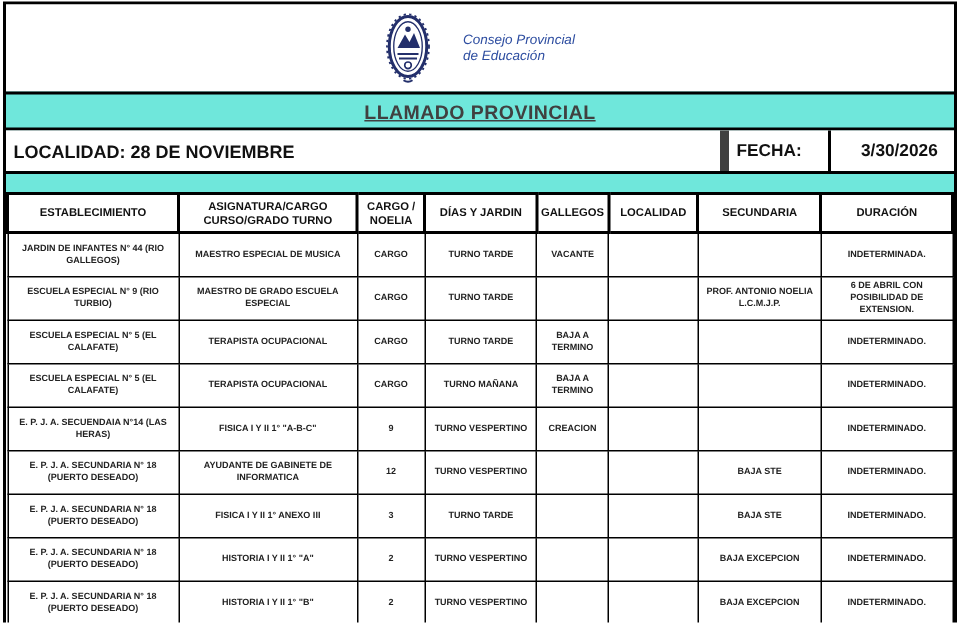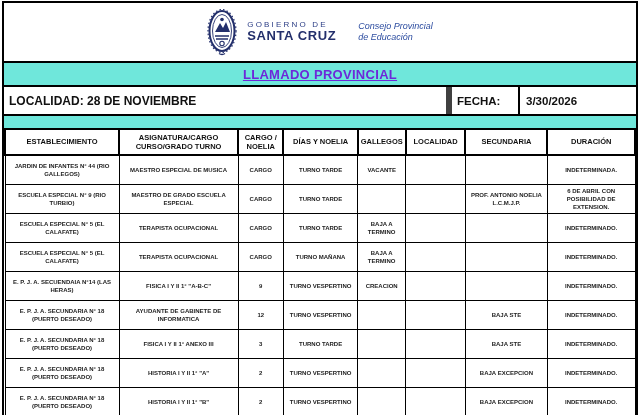--- a/index.html
+++ b/index.html
@@ -11,29 +11,29 @@
   .logo{display:flex;align-items:center;gap:10px;}
   .emblem{width:30px;height:48px;flex:0 0 auto;}
   .gov-text{line-height:1.05;}
   .gov-top{font-size:8px;letter-spacing:2.2px;color:#2b3d85;font-weight:500;}
   .gov-bottom{font-size:13px;font-weight:bold;letter-spacing:0.6px;color:#232f6b;}
   .consejo-text{margin-left:12px;font-size:9px;line-height:1.25;color:#2d4da0;font-weight:500;font-style:italic;}
 
   
   .banner{height:22px;background:#6fe7db;border-top:2px solid #000;border-bottom:2px solid #000;
           display:flex;align-items:center;justify-content:center;}
-  .banner-title{font-size:13px;font-weight:bold;text-decoration:underline;color:#6d28d9;letter-spacing:0.3px;}
+  .banner-title{font-size:13px;font-weight:bold;text-decoration:underline;color:#404040;letter-spacing:0.3px;}
 
   
   .info-row{height:27px;display:flex;background:#fff;border-bottom:2px solid #000;font-weight:bold;}
   .loc-cell{flex:1;display:flex;align-items:center;padding-left:5px;font-size:12px;}
   .fecha-label{width:72px;box-sizing:border-box;border-left:6px solid #404040;display:flex;align-items:center;
                padding-left:5px;font-size:11.5px;}
-  .fecha-value{width:118px;box-sizing:border-box;border-left:2px solid #000;display:flex;align-items:center;
-               padding-left:6px;font-size:11.5px;}
+  .fecha-value{width:84px;box-sizing:border-box;border-left:2px solid #000;display:flex;align-items:center;
+               padding-left:20px;font-size:11.5px;}
 
   .teal-strip{height:12px;background:#6fe7db;}
 
   
   table{width:100%;border-collapse:collapse;table-layout:fixed;}
   th{border:2px solid #000;background:#fff;font-size:7.5px;font-weight:bold;text-align:center;
      padding:2px 1px;white-space:pre-line;line-height:1.25;height:20px;}
   td{border:1px solid #000;font-size:6px;font-weight:bold;text-align:center;vertical-align:middle;
      padding:1px 2px;height:26px;line-height:1.35;color:#222;}
   tr:first-child td{border-top:2px solid #000;}
@@ -48,24 +48,20 @@
       <svg class="emblem" viewBox="0 0 30 48">
         <ellipse cx="15" cy="23" rx="12.5" ry="20" fill="none" stroke="#232f6b" stroke-width="2"></ellipse>
         <ellipse cx="15" cy="23" rx="14" ry="21.5" fill="none" stroke="#232f6b" stroke-width="1.2" stroke-dasharray="1.5 2.2"></ellipse>
         <ellipse cx="15" cy="23" rx="9.5" ry="16.5" fill="none" stroke="#232f6b" stroke-width="0.9"></ellipse>
         <path d="M8 24 L13 15 L16 20 L19 14 L23 24 Z" fill="#232f6b"></path>
         <circle cx="15" cy="11.5" r="1.8" fill="#232f6b"></circle>
         <path d="M8 28 h14 M9 31 h12" stroke="#232f6b" stroke-width="1.4"></path>
         <circle cx="15" cy="35.5" r="2.2" fill="none" stroke="#232f6b" stroke-width="1.1"></circle>
         <path d="M12 45.5 q3 2 6 0" stroke="#232f6b" stroke-width="1.3" fill="none"></path>
       </svg>
-      <div class="gov-text">
-        <div class="gov-top">GOBIERNO DE</div>
-        <div class="gov-bottom">SANTA CRUZ</div>
-      </div>
       <div class="consejo-text">
         <div>Consejo Provincial</div>
         <div>de Educación</div>
       </div>
     </div>
   </div>
 
   <div class="banner">
     <span class="banner-title">LLAMADO PROVINCIAL</span>
   </div>
@@ -89,21 +85,21 @@
         <col style="width: 13%;">
         <col style="width: 13.9%;">
       </colgroup>
     <thead>
       <tr>
         <th>ESTABLECIMIENTO</th>
         <th>ASIGNATURA/CARGO
 CURSO/GRADO  TURNO</th>
         <th>CARGO /
 NOELIA</th>
-        <th>DÍAS Y NOELIA</th>
+        <th>DÍAS Y JARDIN</th>
         <th>GALLEGOS</th>
         <th>LOCALIDAD</th>
         <th>SECUNDARIA</th>
         <th>DURACIÓN</th>
       </tr>
     </thead>
     <tbody>
         <tr>
           <td>JARDIN DE INFANTES N° 44 (RIO GALLEGOS)</td>
           <td>MAESTRO ESPECIAL DE MUSICA</td>

